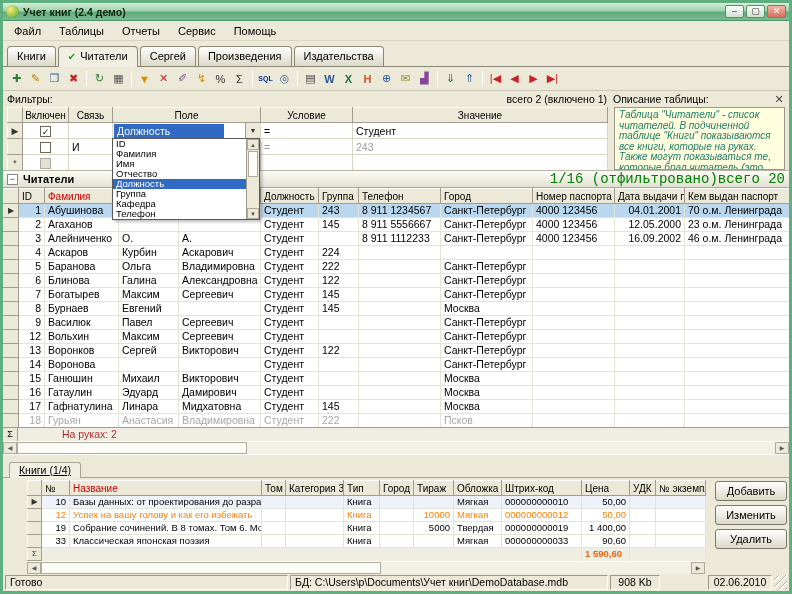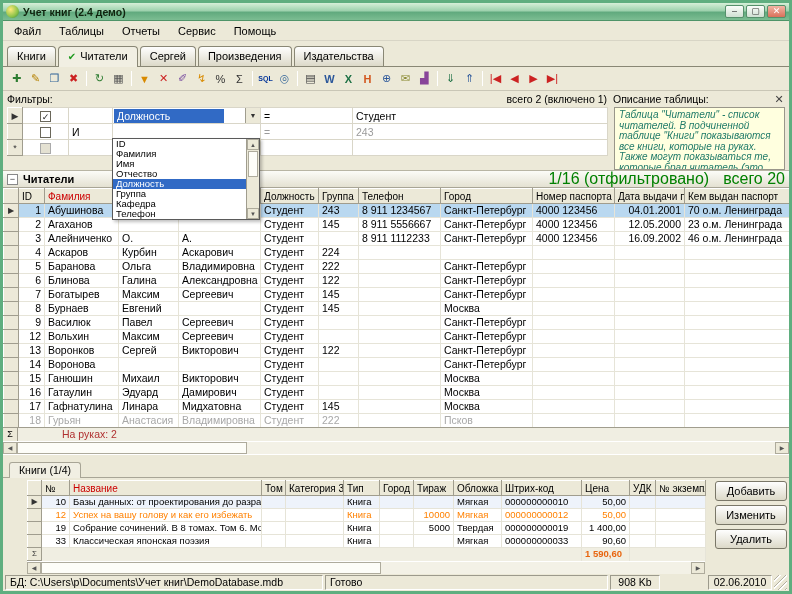--- a/index.html
+++ b/index.html
@@ -62,21 +62,21 @@
   .dimtext{color:#9a9a9a;}
   .desc-panel{flex:1;margin-left:6px;height:63px;background:#ffffdf;border:1px solid #99968a;
     color:#1f7a68;font-style:italic;font-size:10px;line-height:1.06;padding:2px 4px;overflow:hidden;}
   
   .sec-hdr{height:18px;display:flex;align-items:center;gap:5px;padding:0 4px;
     background:linear-gradient(#fcfcf8,#e4e1d2);border-top:1px solid #b8b5a4;border-bottom:1px solid #a8a596;}
   .collapse{width:11px;height:11px;border:1px solid #888;background:#fff;line-height:9px;
     text-align:center;font-size:9px;color:#333;flex:0 0 auto;}
   .sec-title{font-weight:bold;}
   .frag{font-style:italic;color:#2e8b2e;margin-left:100px;font-size:10.5px;}
-  .counts{margin-left:auto;display:flex;gap:14px;color:#008000;font-size:16px;}
+  .counts{margin-left:auto;display:flex;color:#008000;font-size:14px;font-family:Liberation Mono, monospace;}
   
   .grid-wrap{flex:1;overflow:hidden;background:#fff;}
   table.dgrid{border-collapse:collapse;table-layout:fixed;background:#fff;font-size:10.5px;}
   table.dgrid.readers{width:786px;}
   table.dgrid.books{width:678px;font-size:9.5px;}
   .dgrid th{background:#ece9d8;border:1px solid;border-color:#fff #a09d8e #a09d8e #fff;
     font-weight:normal;text-align:left;padding:0 3px;font-size:10px;overflow:hidden;white-space:nowrap;height:15px;}
   .dgrid td{border-right:1px solid #e6e4d8;border-bottom:1px solid #e6e4d8;padding:0 3px;
     overflow:hidden;white-space:nowrap;height:14px;line-height:13px;}
   .dgrid.books td{height:13px;line-height:12px;}
@@ -100,21 +100,21 @@
   .hscroll{height:13px;background:#f3f1e6;display:flex;align-items:stretch;border-top:1px solid #fff;}
   .sarr{width:14px;background:#ece9d8;border:1px solid #aeab9c;font-size:6px;line-height:10px;text-align:center;color:#555;}
   .sthumb{background:#fdfdf8;border:1px solid #aeab9c;}
   .readers-thumb{width:230px;}
   .books-thumb{width:340px;}
   .strack{flex:1;}
   .splitter{height:6px;background:#ece9d8;border-top:1px solid #fff;}
   
   .books-tabrow{height:18px;display:flex;align-items:flex-end;padding-left:6px;border-bottom:1px solid #a8a596;}
   .btab{border:1px solid #a8a596;border-bottom:none;border-radius:3px 3px 0 0;padding:1px 9px 2px;
-    background:#f1efe3;font-size:10.5px;margin-bottom:-1px;position:relative;z-index:1;}
+    background:#f1efe3;font-size:10.5px;margin-bottom:-1px;position:relative;z-index:1;text-decoration:underline;}
   .books-body{height:95px;display:flex;align-items:flex-start;padding:2px 4px 0 24px;}
   .books-left{width:678px;}
   .books-btns{margin-left:10px;display:flex;flex-direction:column;gap:4px;padding-top:1px;}
   .books-btns button{width:72px;height:20px;font-family:"Liberation Sans",sans-serif;font-size:11px;
     background:linear-gradient(#fefefe,#dcd9c8);border:1px solid #7a7768;border-radius:3px;color:#000;}
   
   .statusbar{height:18px;display:flex;gap:2px;align-items:stretch;padding:2px 2px 1px;font-size:10.5px;}
   .spanel{border:1px solid;border-color:#9c9a8c #fff #fff #9c9a8c;padding:0 4px;line-height:13px;
     white-space:nowrap;overflow:hidden;}
   .s1{flex:1;}
@@ -228,20 +228,28 @@
     <table class="fgrid">
       <colgroup>
         <col style="width:15px">
           <col style="width:46px">
           <col style="width:44px">
         <col style="width:148px">
           <col style="width:92px">
           <col style="width:255px">
       </colgroup>
       <tbody>
+          <tr>
+        <th class="rowhdr"></th>
+        <th>Включен</th>
+        <th>Связь</th>
+        <th>Поле</th>
+        <th>Условие</th>
+        <th>Значение</th>
+      </tr>
       <tr>
         <td class="rowhdr">▶</td>
         <td class="cchk"><span class="cb">✓</span></td>
         <td></td>
         <td class="combo">
           <span class="combo-sel">Должность</span>
           <span class="combo-btn">▼</span>
         </td>
         <td>=</td>
         <td>Студент</td>
@@ -670,22 +678,22 @@
       </div>
     </div>
     <div class="books-btns">
       <button>Добавить</button>
       <button>Изменить</button>
       <button>Удалить</button>
     </div>
   </div>
 
   <div class="statusbar">
+    <span class="spanel s1">Готово</span>
     <span class="spanel s2">БД: C:\Users\p\Documents\Учет книг\DemoDatabase.mdb</span>
-    <span class="spanel s1">Готово</span>
     <span class="spanel s3">908 Kb</span>
     <span class="spanel s4">admin</span>
     <span class="spanel s5">02.06.2010</span>
     <span class="grip"></span>
   </div>
 
   <div class="dropdown">
     <div class="dd-items">
         <span class="dd-item">ID</span>
         <span class="dd-item">Фамилия</span>

